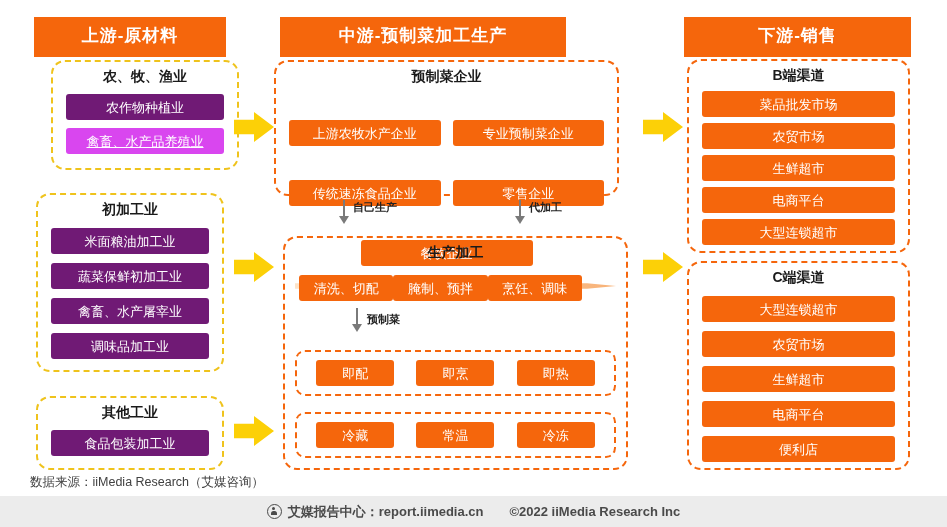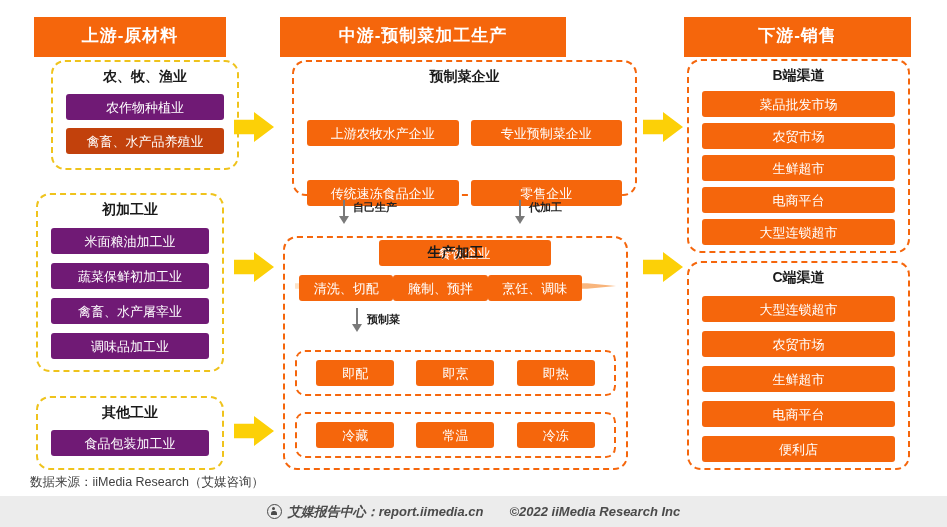--- a/index.html
+++ b/index.html
@@ -18,21 +18,21 @@
   .gbox.yellow { border:2px dashed #EFC31C; }
   .gbox.orange { border:2px dashed #F5660C; }
   .gap6 { gap:6px; } .gap9 { gap:9px; }
   .gtitle { text-align:center; font-weight:bold; font-size:14px; color:#1a1a1a; padding-top:2px; }
   .item {
     border-radius:3px; color:#fff; font-size:13px; text-align:center;
     padding:6px 2px 5px; line-height:15px; white-space:nowrap;
   }
   .solid { background:#F5660C; }
   .light { background:#701a75; }
-  .mid   { background:#c2410c; }
+  .mid   { background:#d946ef;text-decoration:underline; }
   .erow { display:flex; gap:12px; margin-top:2px; }
   .erow .item { flex:1; }
   .erow.center { justify-content:center; }
   .erow.center .item { flex:0 0 168px; }
   .pbox { padding:4px 10px 10px; gap:16px; }
   .parrow { position:relative; height:38px; margin-top:5px; }
   .parrow-bg {
     position:absolute; inset:0;
     background:linear-gradient(90deg,#FDE3C8,#F8B277);
     clip-path:polygon(0 4%,91% 4%,100% 50%,91% 96%,0 96%);
@@ -56,21 +56,21 @@
   .varrow::before { content:""; position:absolute; left:5px; top:0; width:1.5px; height:18px; background:#7a7a7a; }
   .varrow::after  { content:""; position:absolute; left:1px; top:16px; border:5px solid transparent; border-top:8px solid #7a7a7a; }
   .chev {
     position:absolute; width:40px; height:30px; background:#FCD007;
     clip-path:polygon(0 26%,50% 26%,50% 0,100% 50%,50% 100%,50% 74%,0 74%);
   }
   .source { position:absolute; left:30px; top:474px; font-size:12.5px; color:#404040; font-weight:normal; }
   .footer {
     position:absolute; left:0; right:0; bottom:0; height:31px; background:#ECECEC;
     display:flex; align-items:center; justify-content:center; gap:26px;
-    color:#4a4a4a; font-size:13px; font-weight:bold;font-style:italic;
+    color:#4a4a4a; font-size:13px; font-weight:bold;
   }
   .brandwrap { display:flex; align-items:center; gap:6px; }
   .logo-icon { width:15px; height:15px; border:1.6px solid #4a4a4a; border-radius:50%; position:relative; box-sizing:border-box; }
   .logo-icon::before { content:""; position:absolute; left:4.4px; top:2px; width:3px; height:3px; border-radius:50%; background:#4a4a4a; }
   .logo-icon::after  { content:""; position:absolute; left:2.8px; top:6.2px; width:6px; height:4px; border-radius:2.5px 2.5px 0 0; background:#4a4a4a; }
 </style>
 </head>
 <body>
 
 <div class="canvas">
@@ -95,21 +95,21 @@
     <div class="gtitle">其他工业</div>
     <div class="item light">食品包装加工业</div>
   </div>
 
   <div class="chev" style="left:234px;top:112px;"></div>
   <div class="chev" style="left:234px;top:252px;"></div>
   <div class="chev" style="left:234px;top:416px;"></div>
 
   <div class="hdr" style="left:280px;top:17px;width:286px;">中游-预制菜加工生产</div>
 
-  <div class="gbox orange" style="left:292px;top:60px;width:345px;height:136px;gap:32px;">
+  <div class="gbox orange" style="left:274px;top:60px;width:345px;height:136px;gap:32px;">
     <div class="gtitle">预制菜企业</div>
     <div class="erow">
       <div class="item solid">上游农牧水产企业</div>
       <div class="item solid">专业预制菜企业</div>
     </div>
     <div class="erow">
       <div class="item solid">传统速冻食品企业</div>
       <div class="item solid">零售企业</div>
     </div>
     <div class="erow center">

